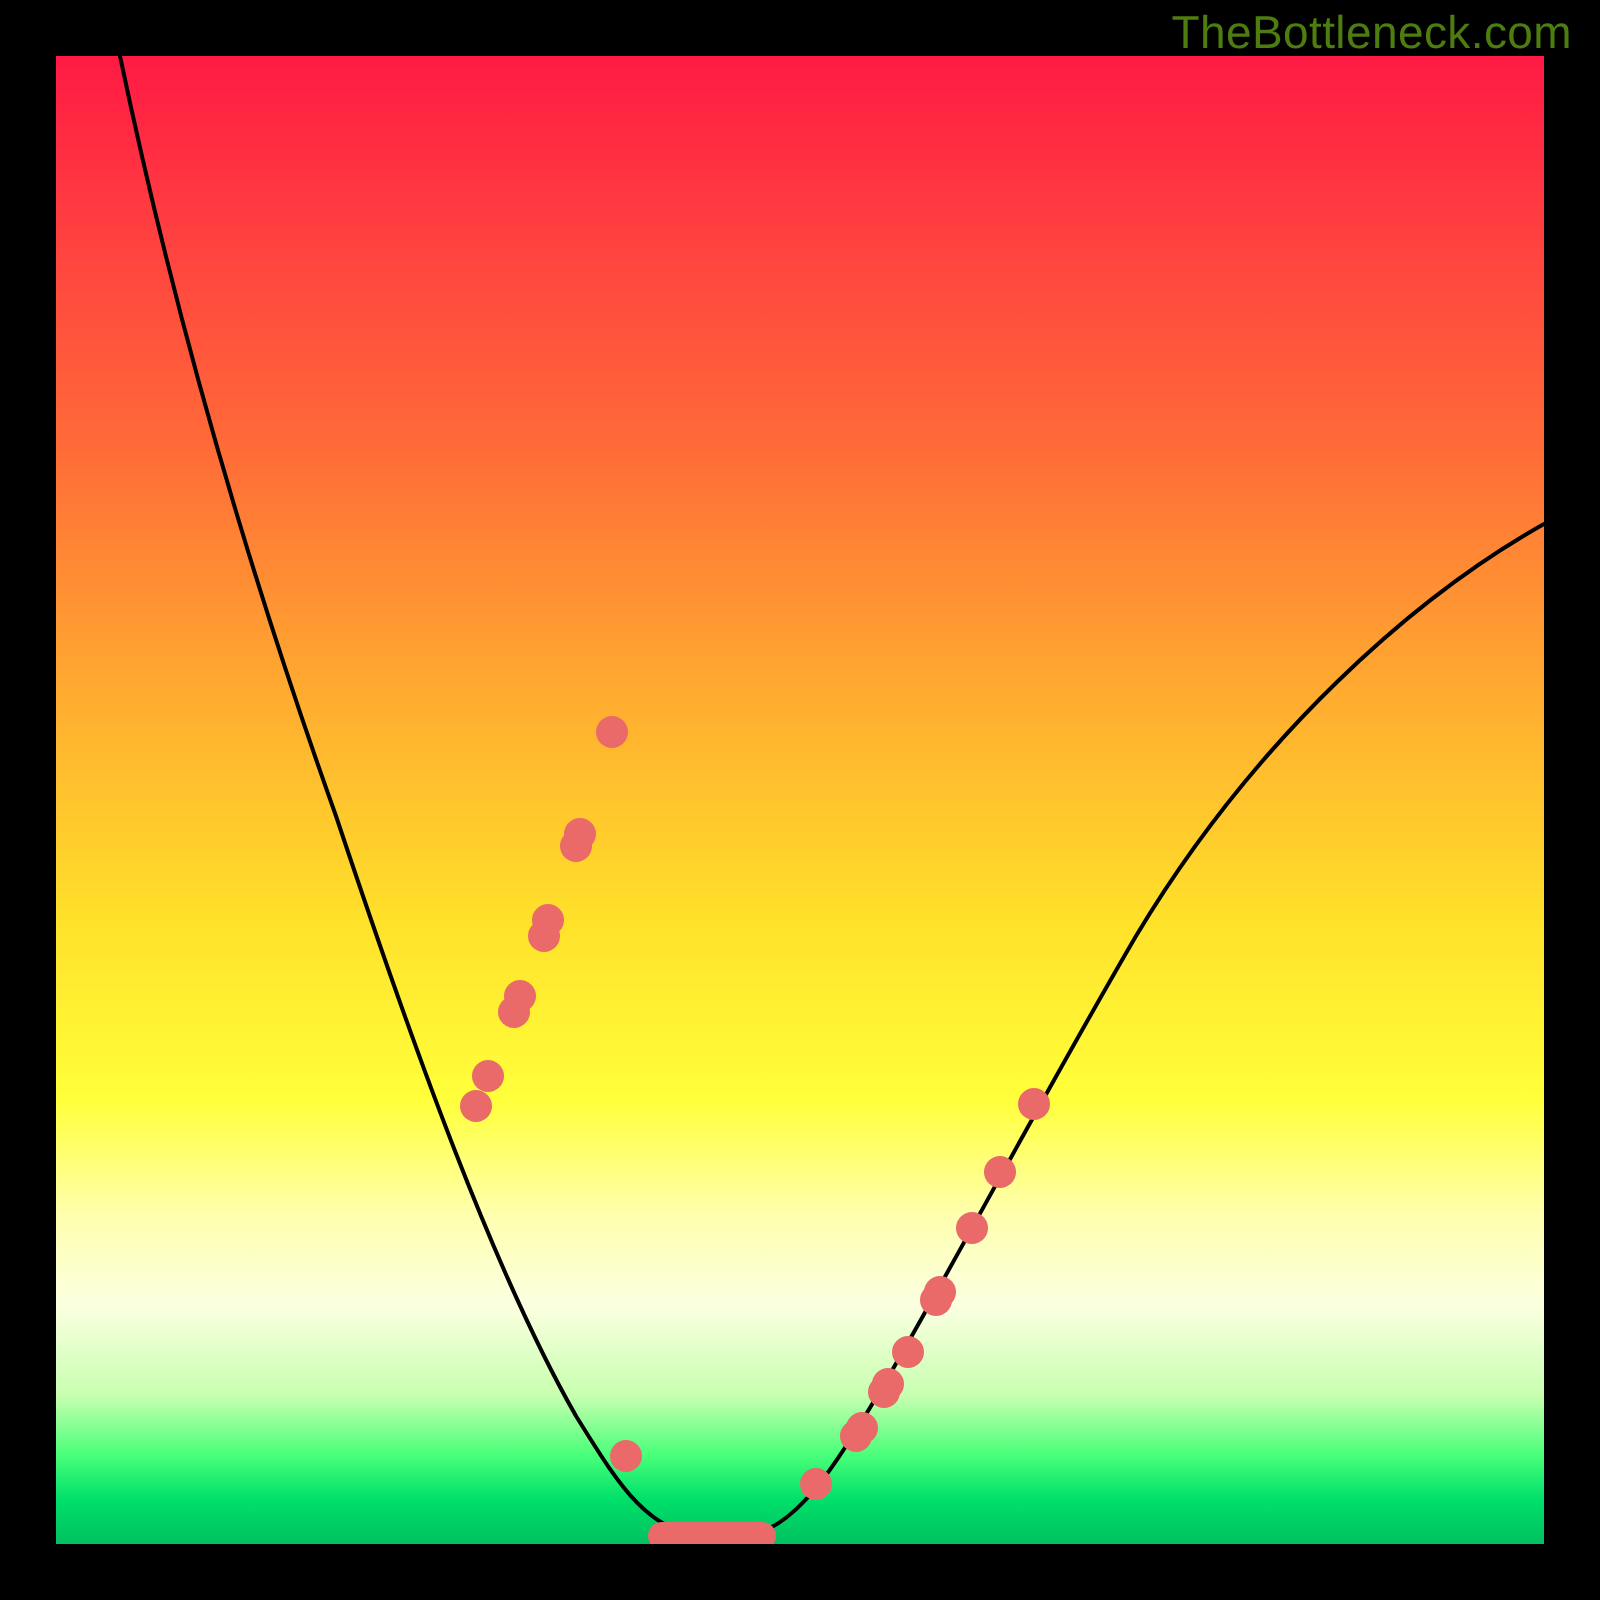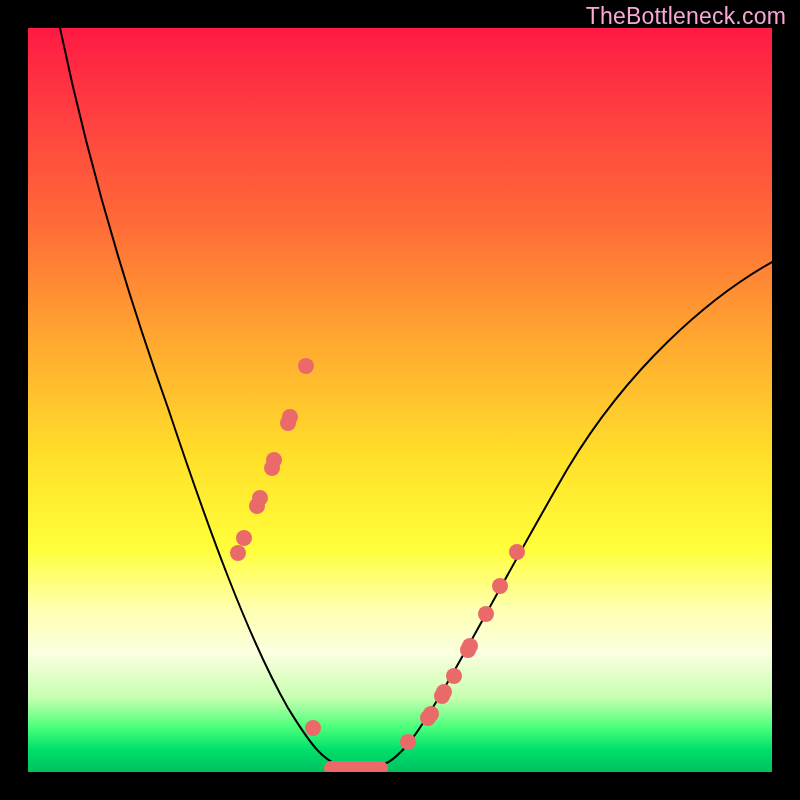--- a/index.html
+++ b/index.html
@@ -40,21 +40,21 @@
       #00e06a 97%,
       #00c060 100%
     );
   }
   .watermark {
     position: absolute;
     top: 3px;
     right: 14px;
     font-size: 23px;
     font-weight: 500;
-    color: #f9a8d4;
+    color: #4d7c0f;
     letter-spacing: 0.2px;
     z-index: 5;
   }
   svg.overlay {
     position: absolute;
     top: 0;
     left: 0;
     width: 744px;
     height: 744px;
   }

